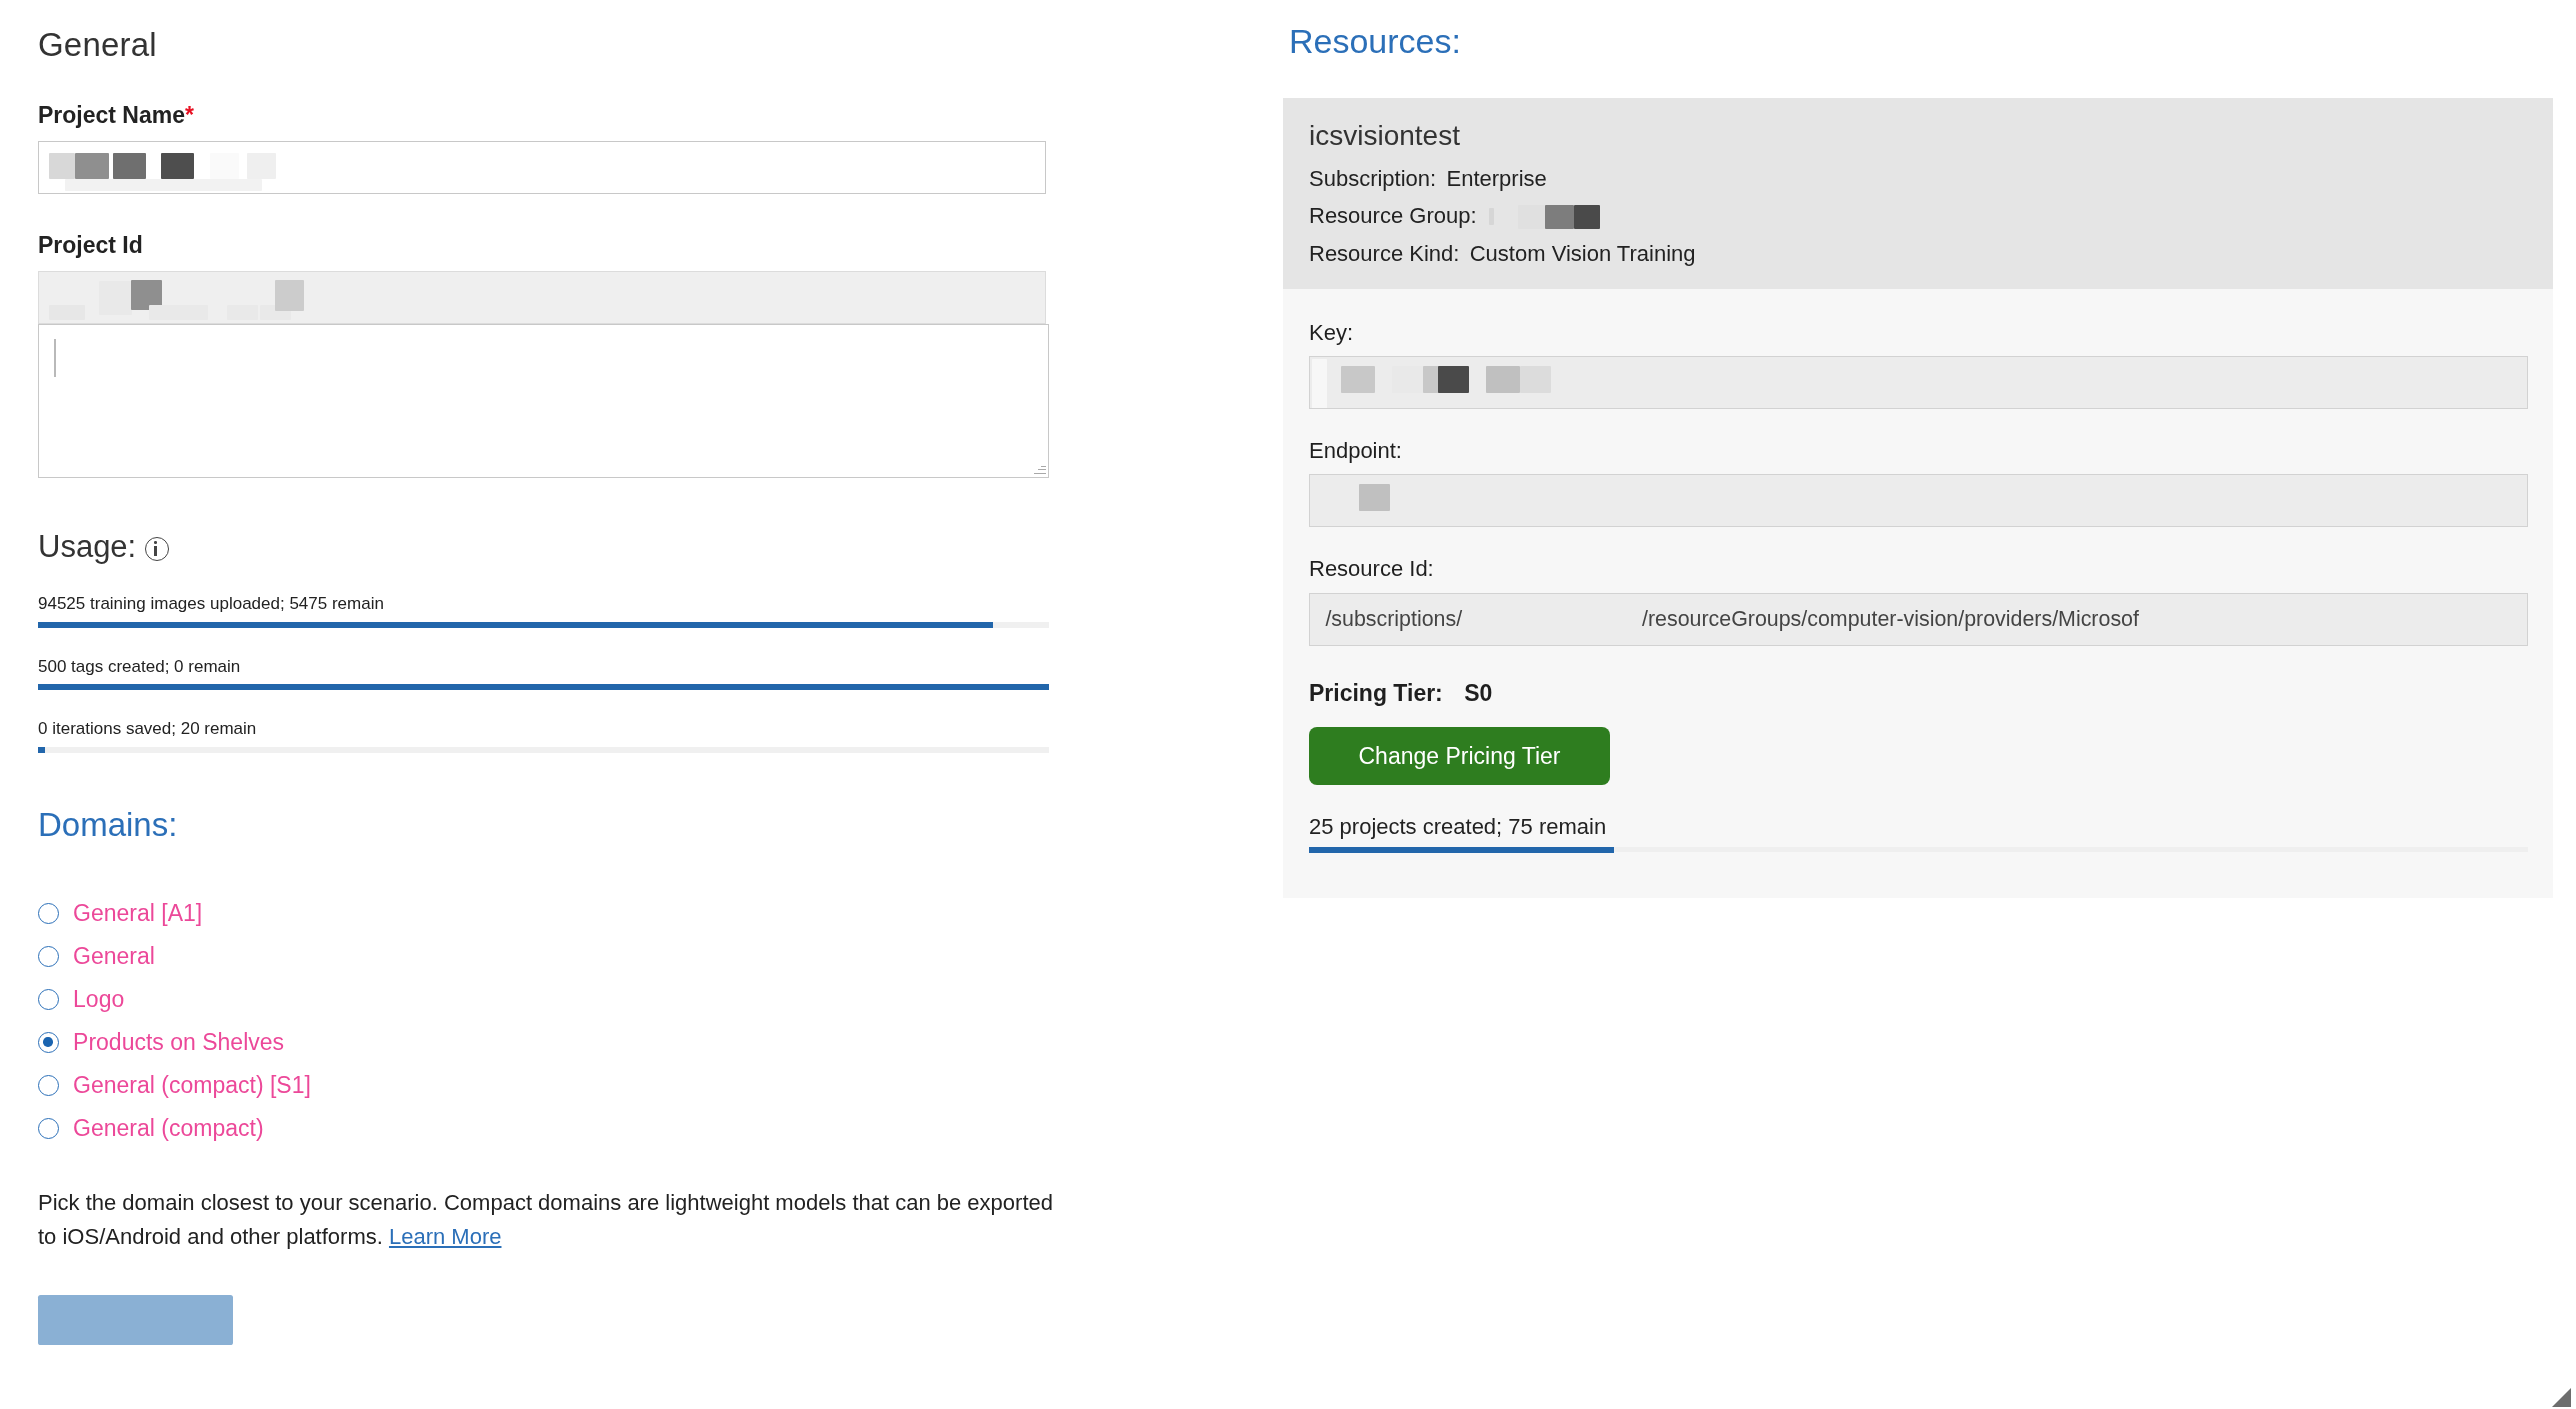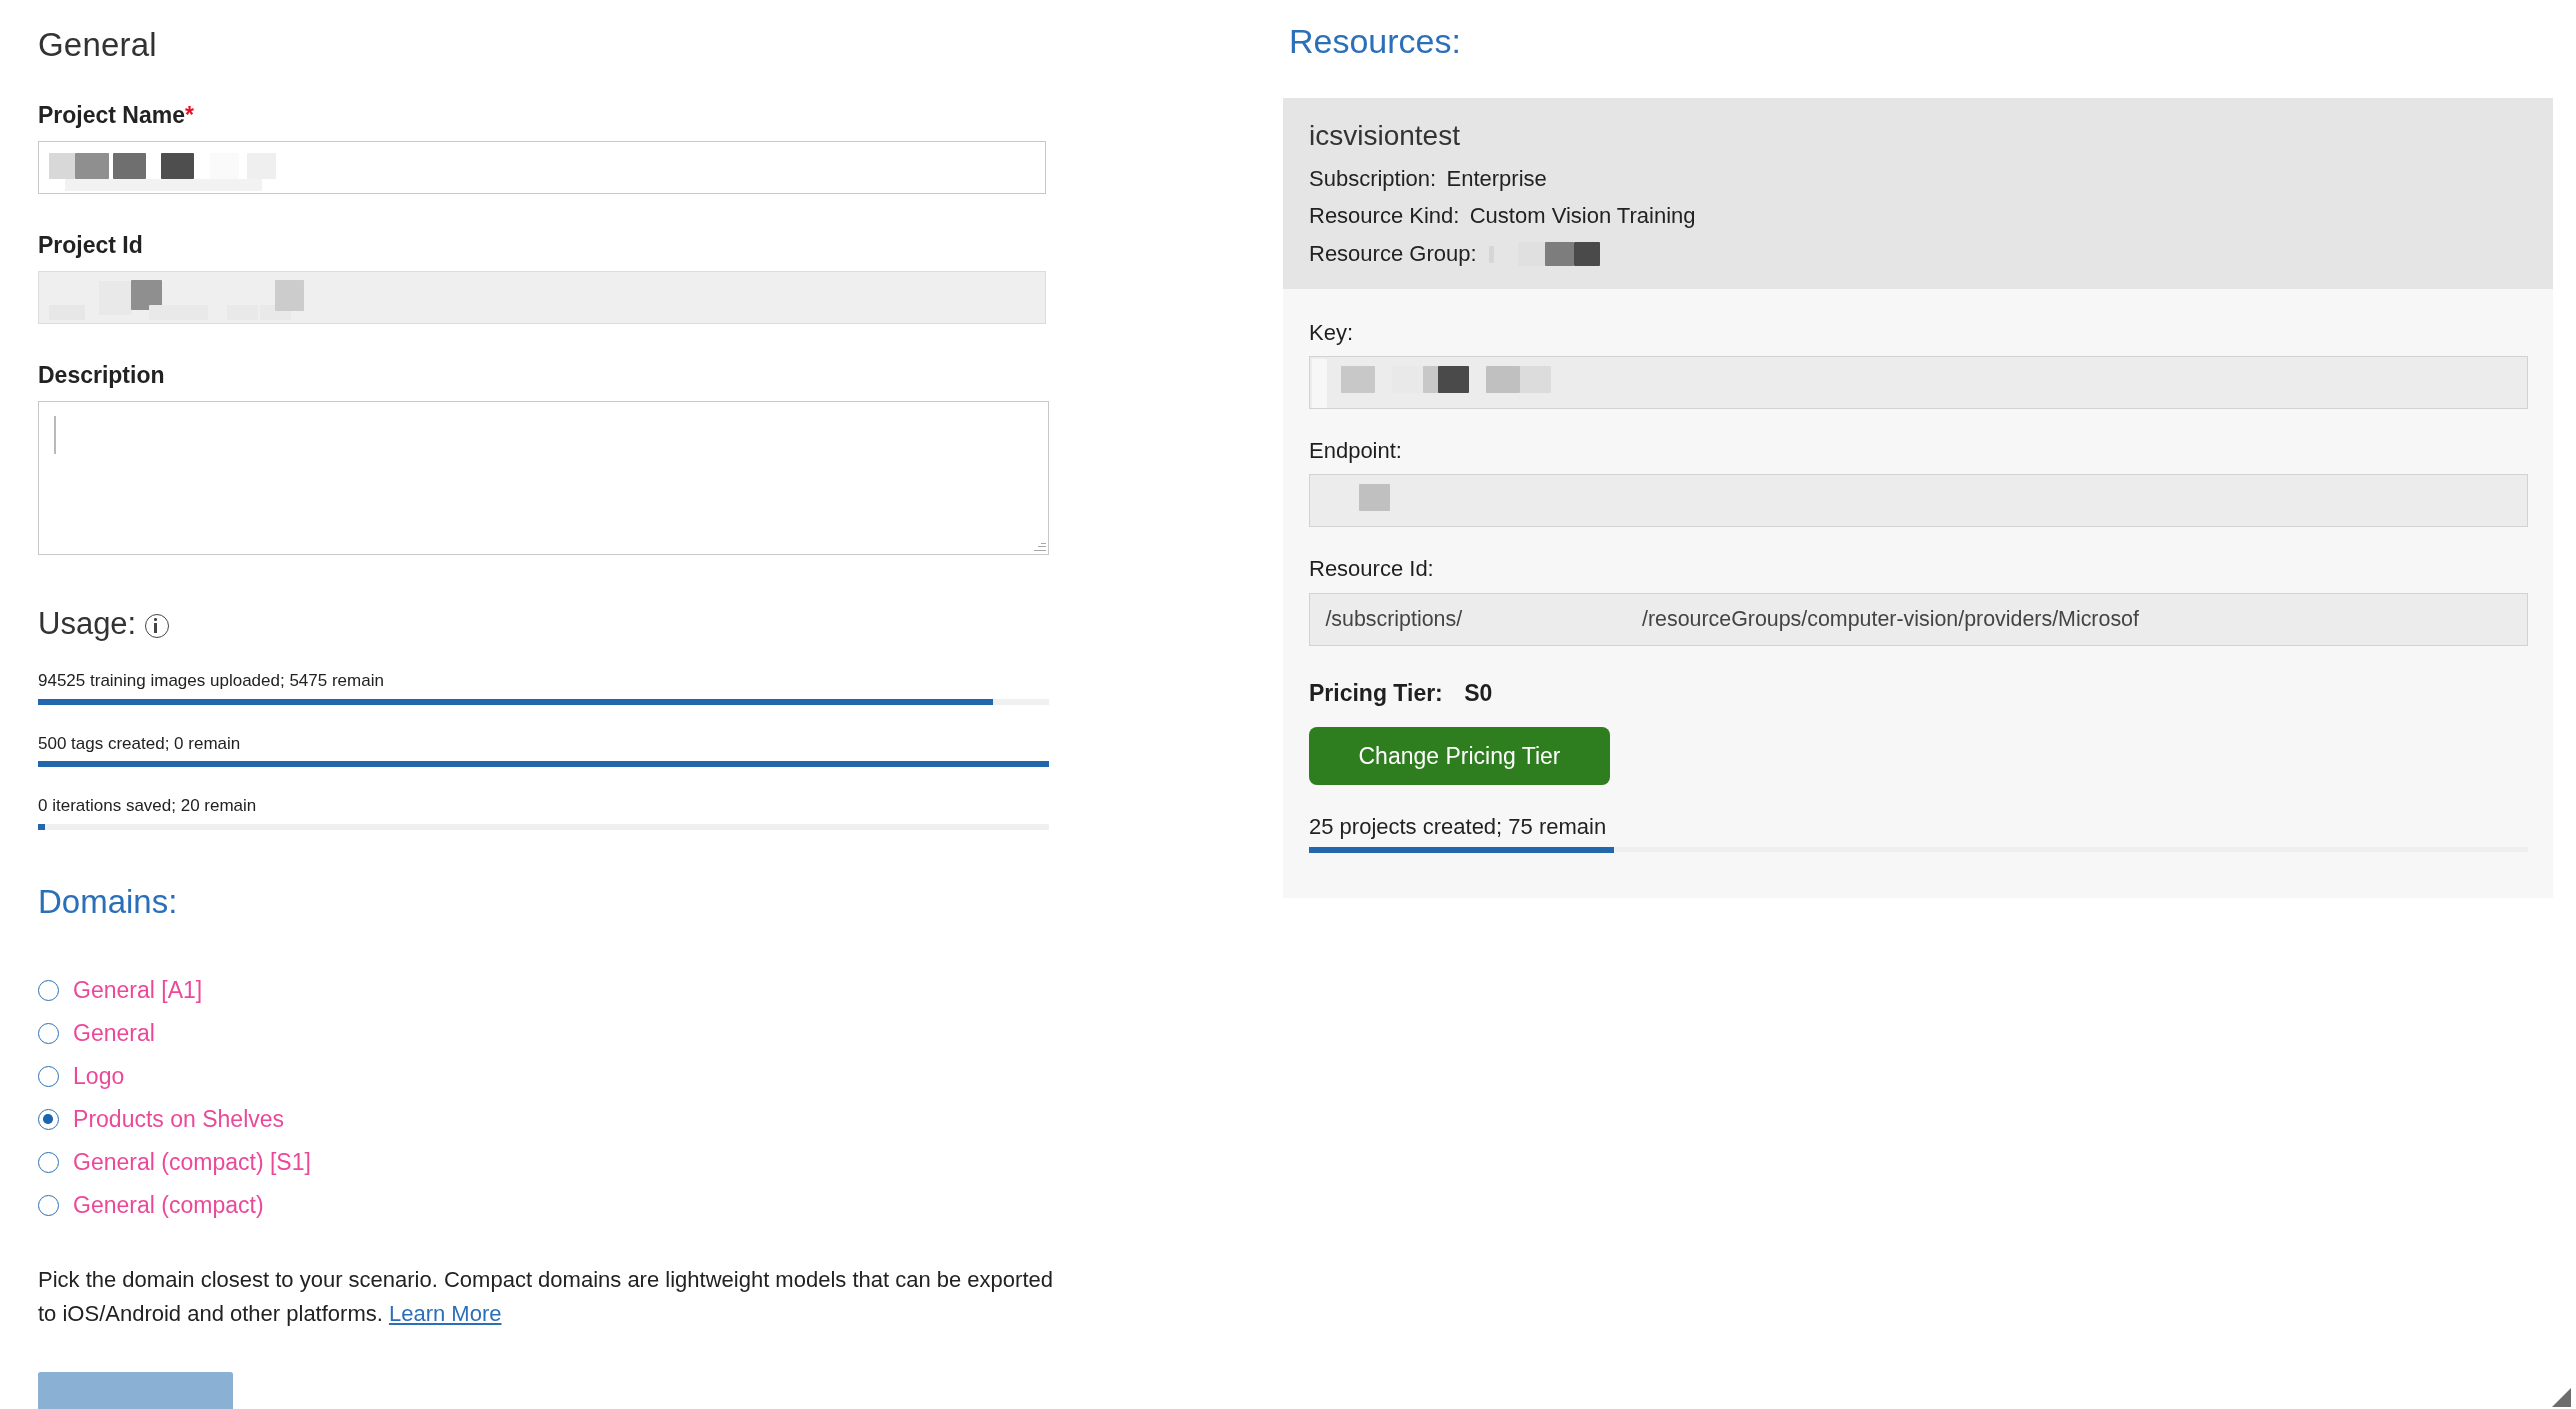--- a/index.html
+++ b/index.html
@@ -319,21 +319,20 @@
       <div class="redact" style="left:60px; top:8.6px; width:33px; height:34px; background:#e9e9e9;"></div>
       <div class="redact" style="left:92px; top:7.7px; width:31px; height:30px; background:#8f8f8f;"></div>
       <div class="redact" style="left:110px; top:33px; width:31px; height:15.4px; background:#e9e9e9;"></div>
       <div class="redact" style="left:140px; top:33px; width:29px; height:15.4px; background:#e9e9e9;"></div>
       <div class="redact" style="left:188px; top:33px; width:31px; height:15.4px; background:#e9e9e9;"></div>
       <div class="redact" style="left:221px; top:33px; width:31px; height:15.4px; background:#e9e9e9;"></div>
       <div class="redact" style="left:236px; top:7.7px; width:29px; height:31px; background:#cccccc;"></div>
       <span></span>
     </div>
 
-    <div class="field-label">Description</div>
     <div class="textarea-box">
       <div class="caret"></div>
       <div class="resize-grip">
         <i style="bottom:1.7px; width:12px;"></i>
         <i style="bottom:5.1px; width:8.6px;"></i>
         <i style="bottom:8.6px; width:5.1px;"></i>
       </div>
       <span></span>
     </div>
 
@@ -407,37 +406,37 @@
 
     <div class="res-panel">
 
       <div class="res-panel-header">
         <div class="res-name">icsvisiontest</div>
 
         <div class="res-meta">
           <span>Subscription:</span>
           <span style="width:10.3px;"></span>
           <span>Enterprise</span>
-        </div>
-
-        <div class="res-meta">
-          <span>Resource Kind:</span>
-          <span style="width:10.3px;"></span>
-          <span>Custom Vision Training</span>
         </div>
 
         <div class="res-meta">
           <span>Resource Group:</span>
           <span style="display:inline-block; width:223px; height:26px; position:relative; margin-left:10.3px;">
             <span class="redact" style="left:1.7px; top:5.1px; width:5.1px; height:17px; background:#d6d6d6;"></span>
             <span class="redact" style="left:31px; top:1.7px; width:27px; height:24px; background:#e0e0e0;"></span>
             <span class="redact" style="left:58px; top:1.7px; width:29px; height:24px; background:#7d7d7d;"></span>
             <span class="redact" style="left:87px; top:1.7px; width:26px; height:24px; background:#4a4a4a;"></span>
             <span></span>
           </span>
+        </div>
+
+        <div class="res-meta">
+          <span>Resource Kind:</span>
+          <span style="width:10.3px;"></span>
+          <span>Custom Vision Training</span>
         </div>
       </div>
 
       <div class="res-body">
 
         <div class="res-label">Key:</div>
         <div class="res-input">
           <div class="redact" style="left:1.7px; top:1.7px; width:15.4px; height:50px; background:#f7f7f7;"></div>
           <div class="redact" style="left:31px; top:8.6px; width:34px; height:27px; background:#c8c8c8;"></div>
           <div class="redact" style="left:82px; top:8.6px; width:62px; height:27px; background:#e9e9e9;"></div>

